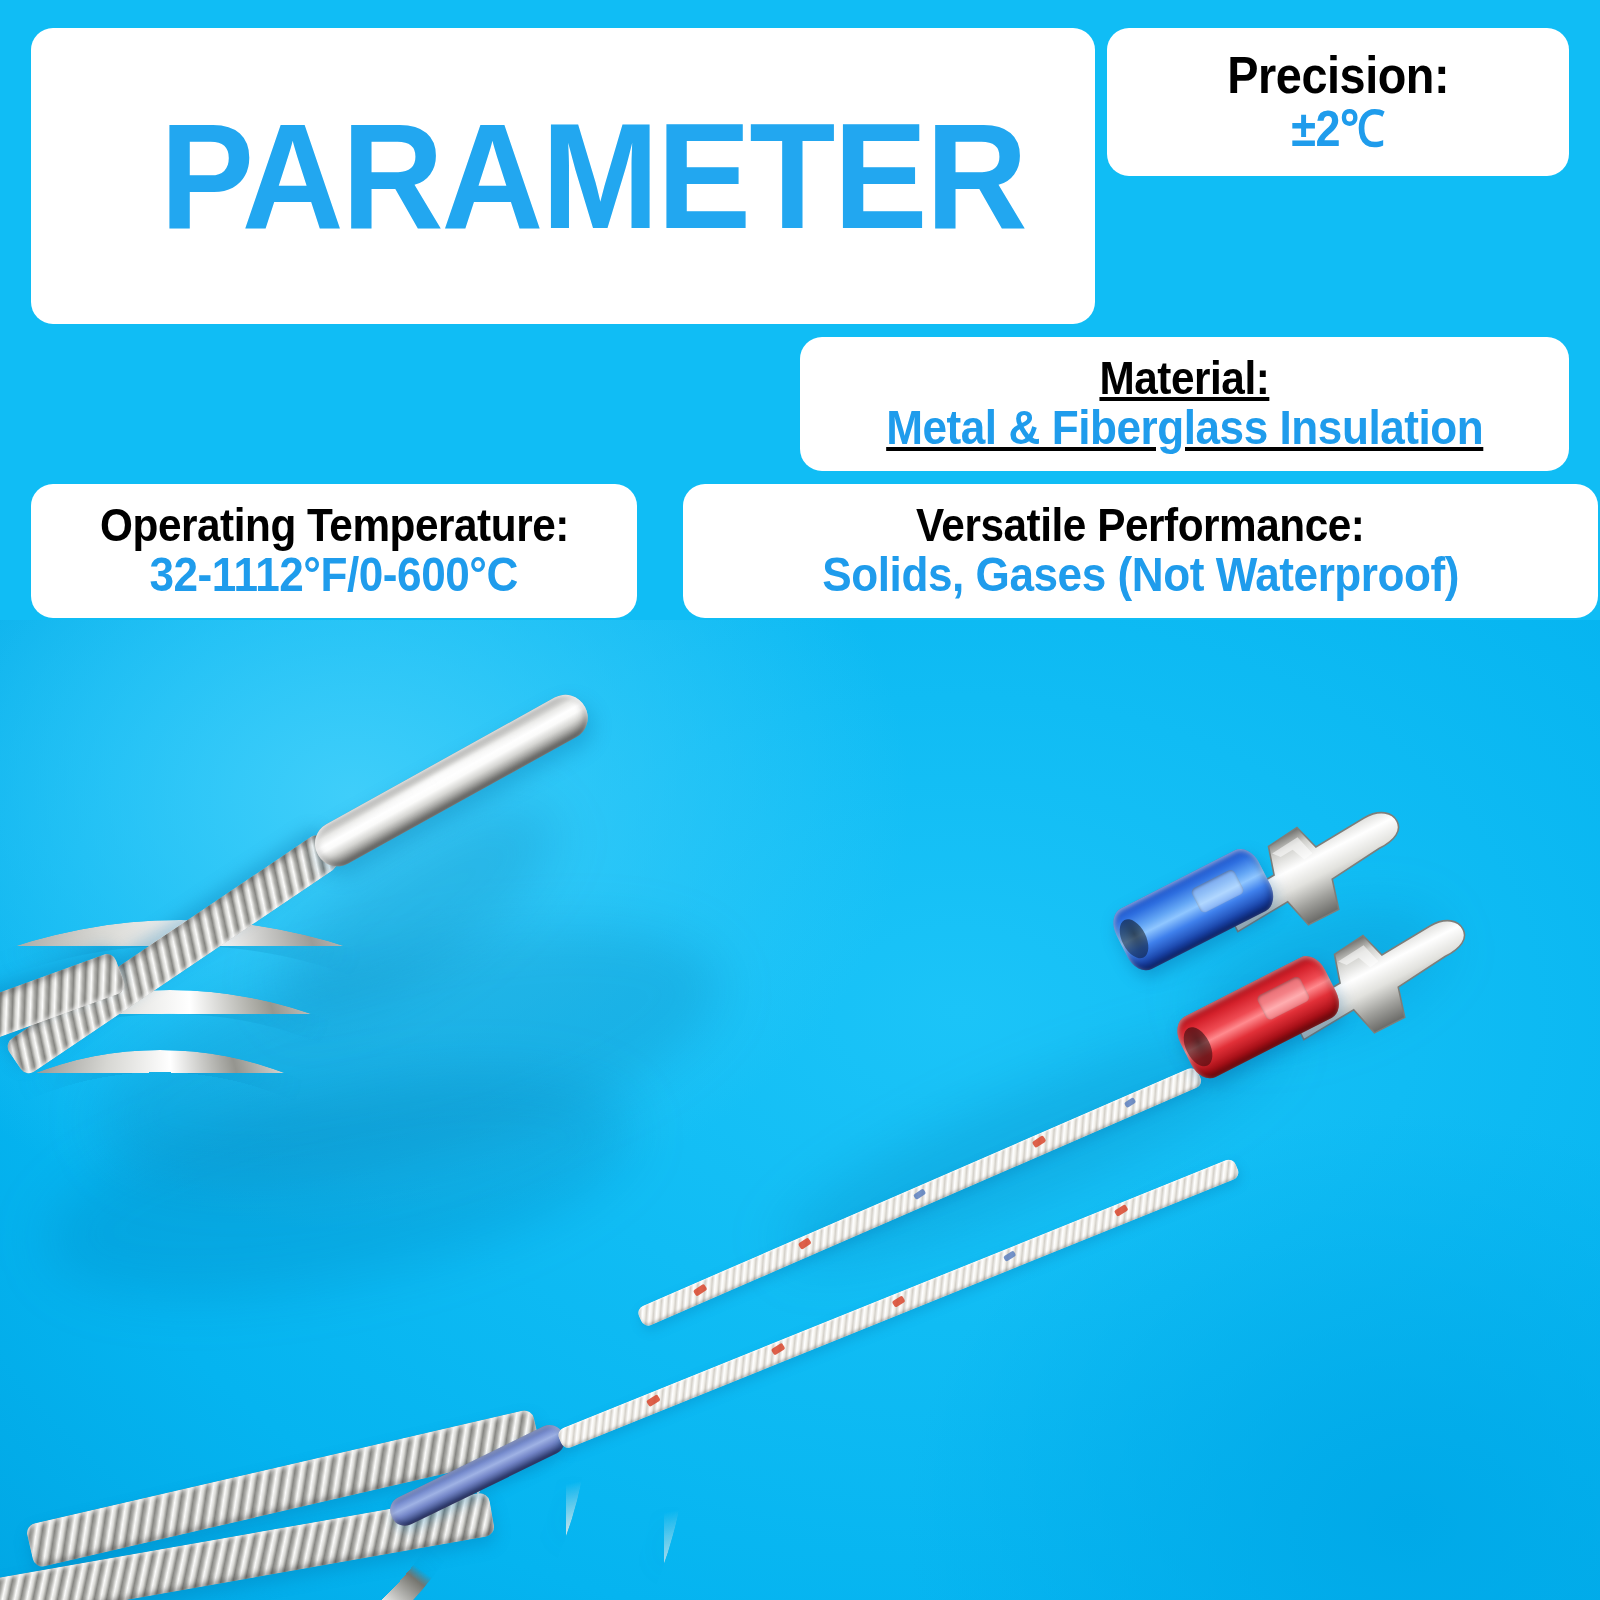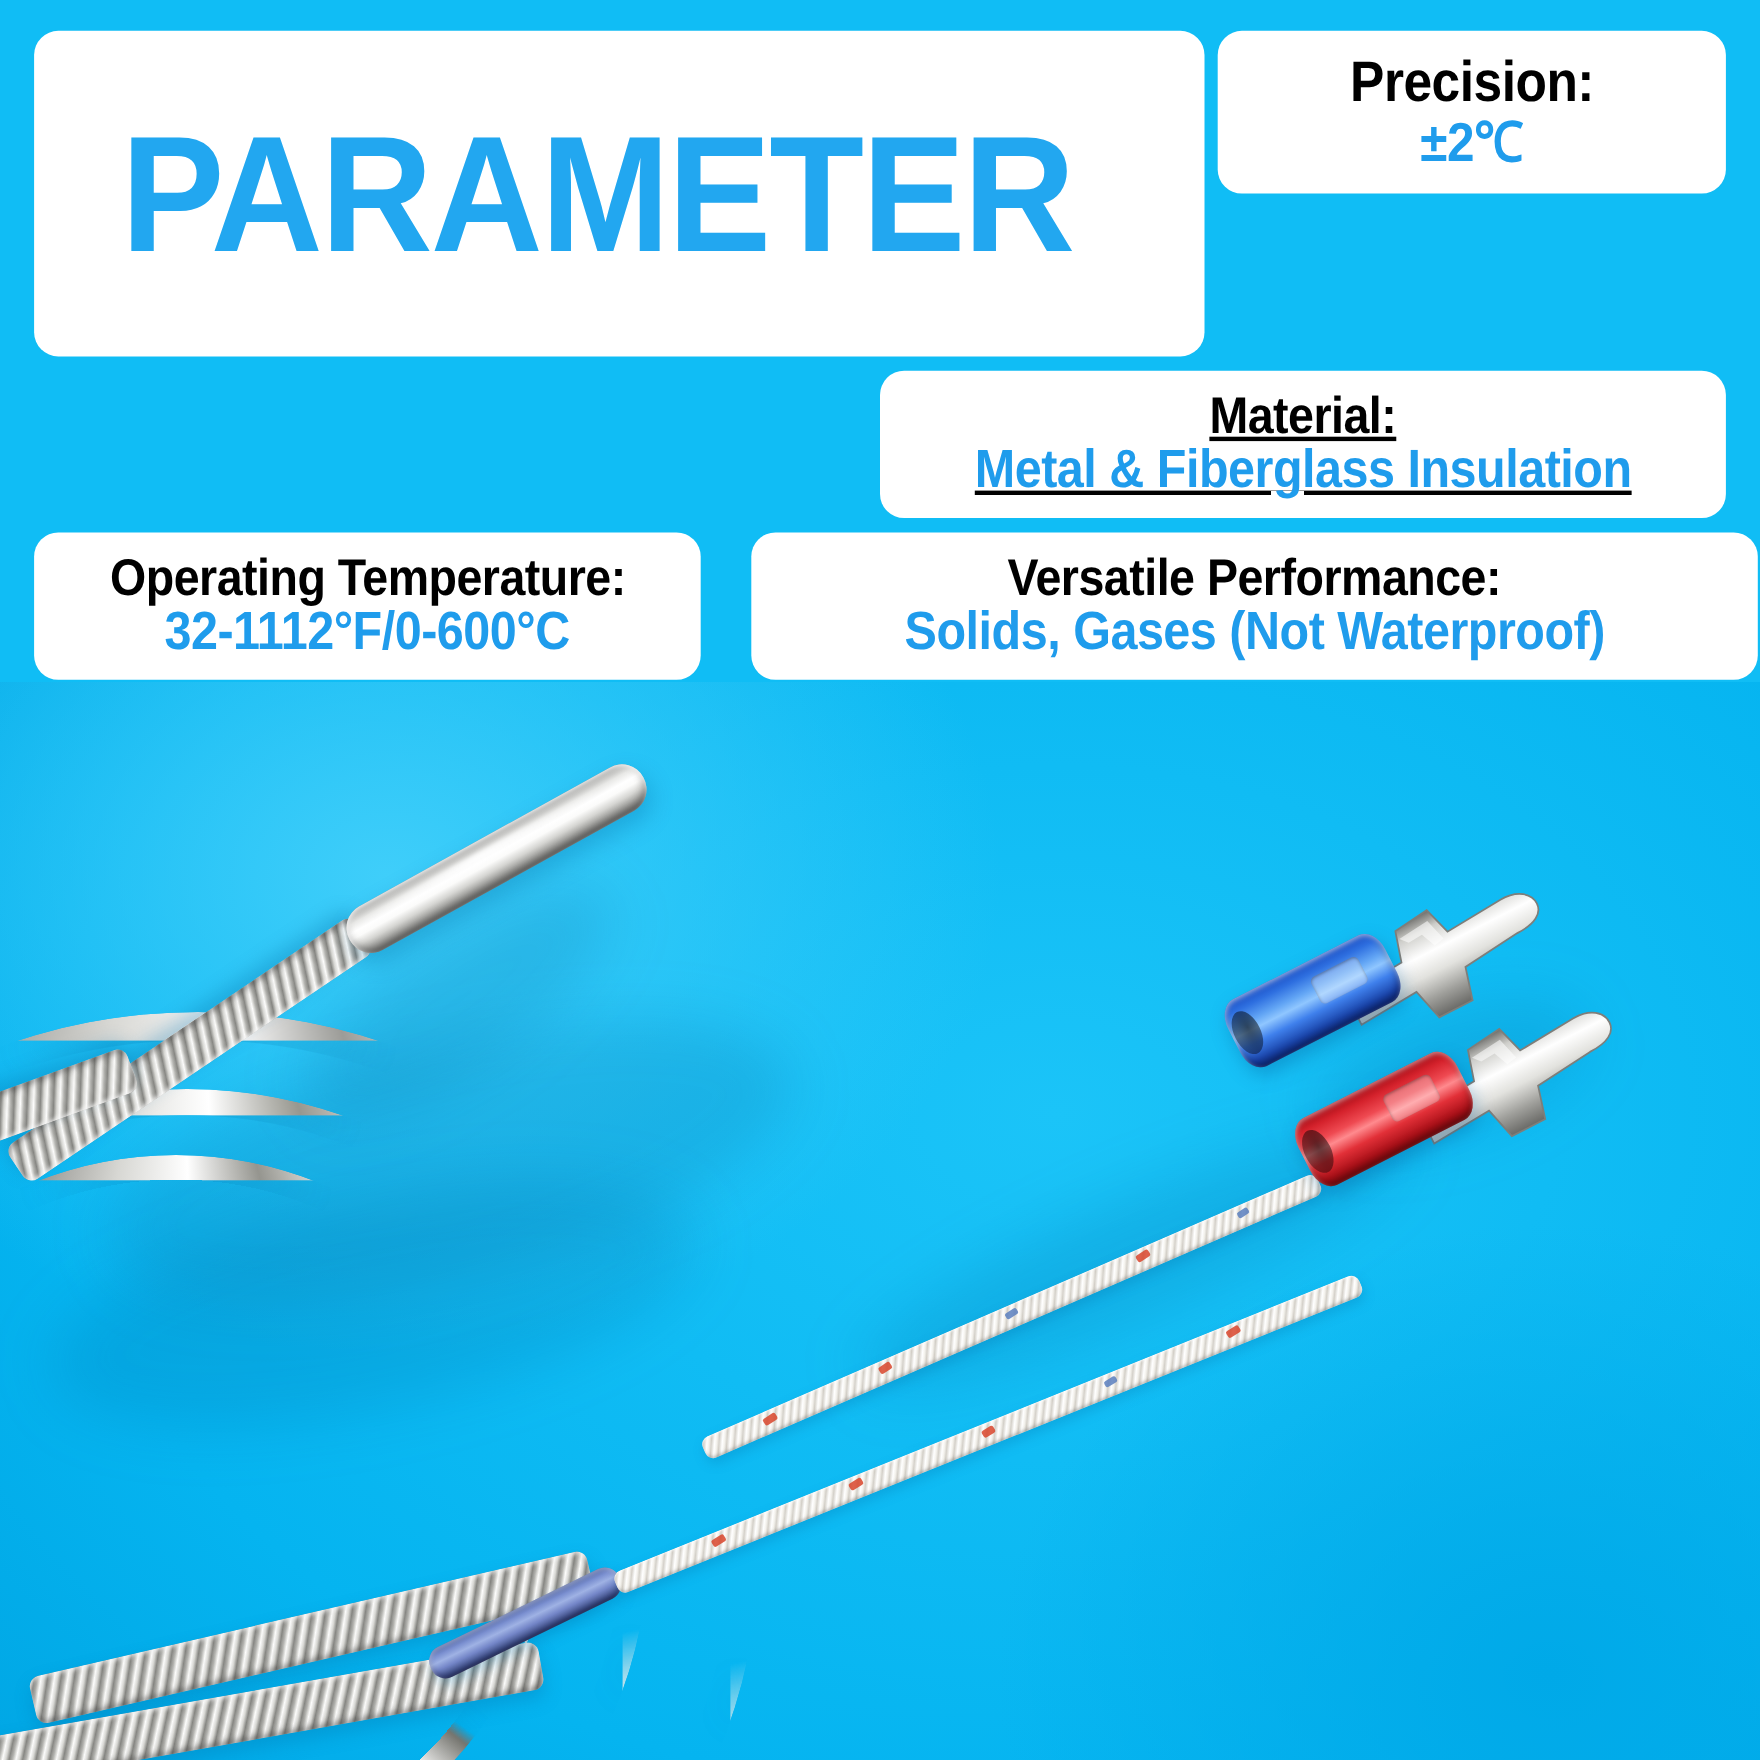--- a/index.html
+++ b/index.html
@@ -195,21 +195,21 @@
     letter-spacing:-0.5px;
     line-height:1.06;
     transform:scaleX(0.90);
     transform-origin:center;
     white-space:nowrap;
   }
 
   
   #card-title {
     left:31px; top:28px; width:1064px; height:296px;
-    align-items:center; justify-content:center;
+    align-items:flex-end; justify-content:center;
     padding-left:28px;
   }
   #title-text {
     color:#22A7F0;
     font-weight:bold;
     font-size:150px;
     line-height:1;
     letter-spacing:-2px;
     transform:scaleX(0.94);
     transform-origin:left center;

